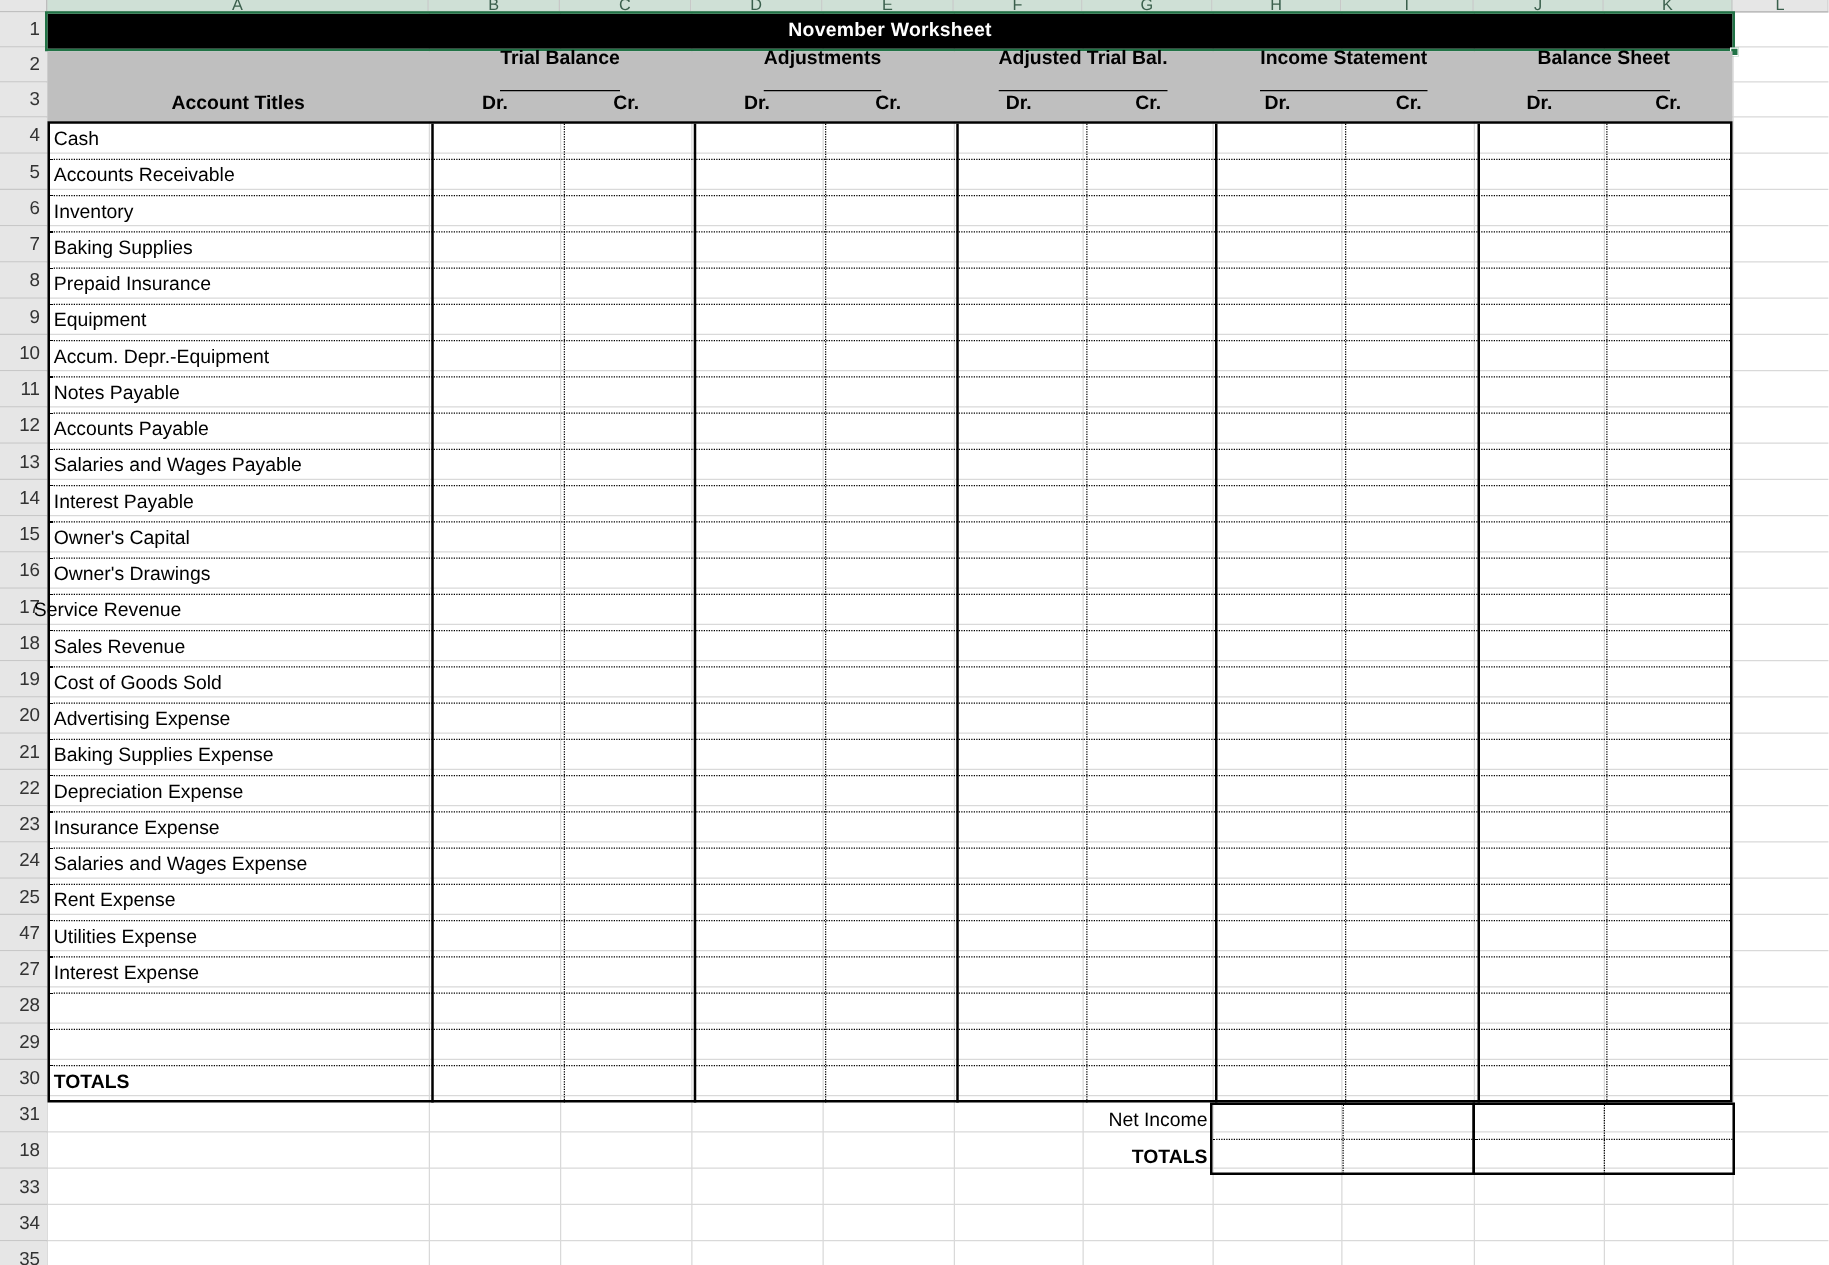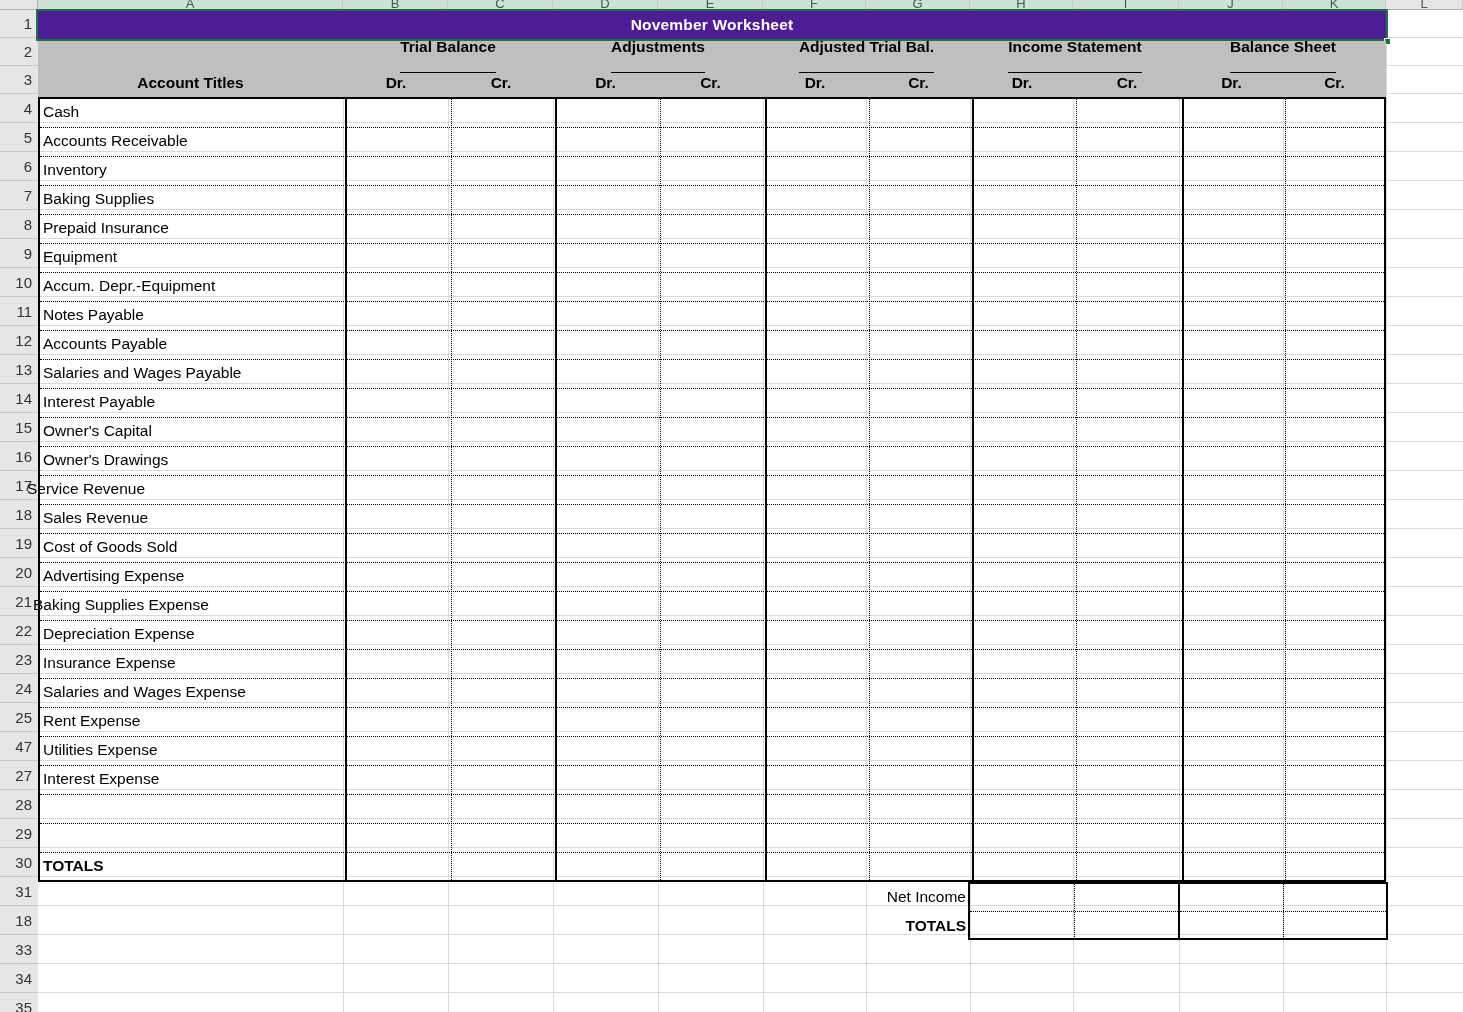--- a/index.html
+++ b/index.html
@@ -80,21 +80,21 @@
     position: absolute;
     top: 0; bottom: 0;
     width: 0;
     border-right: 1px solid #d9d9d9;
   }
 
   
   .title-row {
     position: absolute;
     left: 38px;
-    background: #4c1d95;
+    background: #000000;
     color: #ffffff;
     font-weight: bold;
     font-size: 15.5px;
     display: flex;
     align-items: center;
     justify-content: center;
     letter-spacing: 0.2px;
   }
   .sel-ring {
     position: absolute;
@@ -416,21 +416,21 @@
     <div class="acct-label" style="left: 0px; top: 300px; width: 305px; height: 29px; margin-left: 38px;">Notes Payable</div>
     <div class="acct-label" style="left: 0px; top: 329px; width: 305px; height: 29px; margin-left: 38px;">Accounts Payable</div>
     <div class="acct-label" style="left: 0px; top: 358px; width: 305px; height: 29px; margin-left: 38px; text-align: center;">Salaries and Wages Payable</div>
     <div class="acct-label" style="left: 0px; top: 387px; width: 305px; height: 29px; margin-left: 38px;">Interest Payable</div>
     <div class="acct-label" style="left: 0px; top: 416px; width: 305px; height: 29px; margin-left: 38px;">Owner's Capital</div>
     <div class="acct-label" style="left: 0px; top: 445px; width: 305px; height: 29px; margin-left: 38px;">Owner's Drawings</div>
     <div class="acct-label" style="left: 0px; top: 474px; width: 305px; height: 29px; margin-left: 22px;">Service Revenue</div>
     <div class="acct-label" style="left: 0px; top: 503px; width: 305px; height: 29px; margin-left: 38px;">Sales Revenue</div>
     <div class="acct-label" style="left: 0px; top: 532px; width: 305px; height: 29px; margin-left: 38px;">Cost of Goods Sold</div>
     <div class="acct-label" style="left: 0px; top: 561px; width: 305px; height: 29px; margin-left: 38px;">Advertising Expense</div>
-    <div class="acct-label" style="left: 0px; top: 590px; width: 305px; height: 29px; margin-left: 28px;">Baking Supplies Expense</div>
+    <div class="acct-label" style="left: 0px; top: 590px; width: 305px; height: 29px; margin-left: 38px;">Baking Supplies Expense</div>
     <div class="acct-label" style="left: 0px; top: 619px; width: 305px; height: 29px; margin-left: 38px;">Depreciation Expense</div>
     <div class="acct-label" style="left: 0px; top: 648px; width: 305px; height: 29px; margin-left: 38px;">Insurance Expense</div>
     <div class="acct-label" style="left: 0px; top: 677px; width: 305px; height: 29px; margin-left: 38px;">Salaries and Wages Expense</div>
     <div class="acct-label" style="left: 0px; top: 706px; width: 305px; height: 29px; margin-left: 38px;">Rent Expense</div>
     <div class="acct-label" style="left: 0px; top: 735px; width: 305px; height: 29px; margin-left: 38px;">Utilities Expense</div>
     <div class="acct-label" style="left: 0px; top: 764px; width: 305px; height: 29px; margin-left: 38px;">Interest Expense</div>
     <div class="acct-label" style="left: 0px; top: 793px; width: 305px; height: 29px; margin-left: 38px;"></div>
     <div class="acct-label" style="left: 0px; top: 822px; width: 305px; height: 29px; margin-left: 38px;"></div>
     <div class="acct-label bold" style="left: 0px; top: 851px; width: 305px; height: 29px; margin-left: 38px;">TOTALS</div>
   </div>

